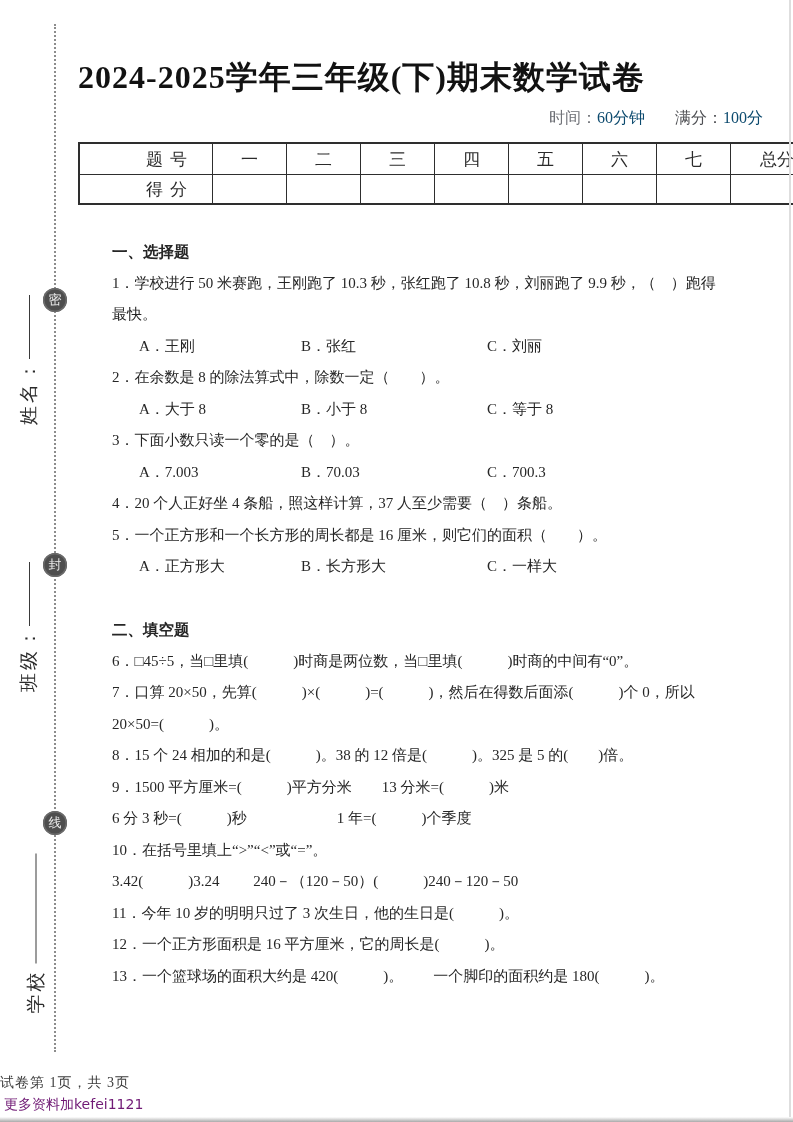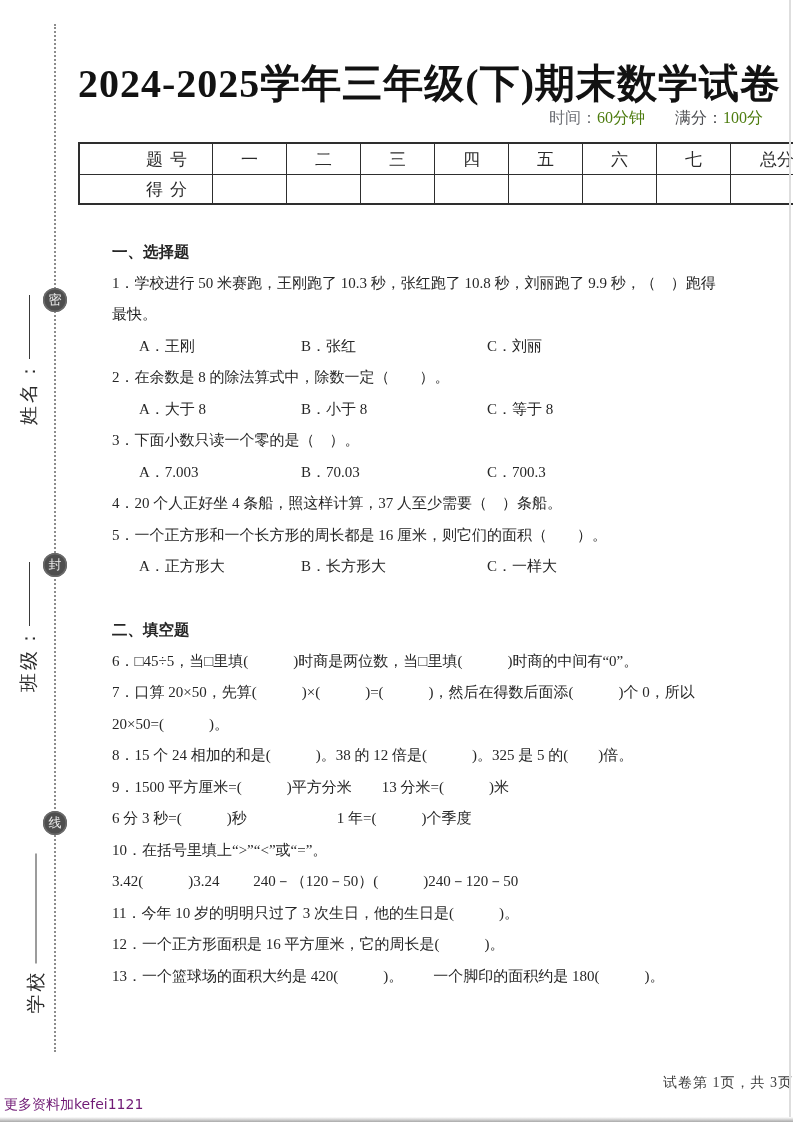--- a/index.html
+++ b/index.html
@@ -30,25 +30,25 @@
   .v-label .blank { display:inline-block; height:1px; border-bottom:1.6px solid #3a3a3a; vertical-align:5px; }
   .v-name   { width:160px; left:-51px;  top:333px; }
   .v-class  { width:150px; left:-46px;  top:605px; }
   .v-school { width:185px; left:-57px;  top:909px; }
   .blank-s { width:64px; }
   .blank-l { width:110px; margin-left:6px; }
 
   
   .title {
     position:absolute; left:78px; top:56px; width:690px; text-align:left;
-    font-size:40px; font-weight:bold; color:#121212; white-space:nowrap; letter-spacing:1px;
+    font-size:32px; font-weight:bold; color:#121212; white-space:nowrap; letter-spacing:1px;
   }
   .meta { position:absolute; top:108px; right:30px; font-size:16px; white-space:nowrap; }
   .meta .k  { color:#6e7076; }
-  .meta .v  { color:#4d7c0f; }
+  .meta .v  { color:#0c4a6e; }
   .meta .k2 { color:#4f5054; margin-left:30px;text-align:center; }
 
   
   .score-table {
     position:absolute; left:78px; top:142px; width:687px;
     border-collapse:collapse; table-layout:fixed; font-size:17px; color:#2b2b2b;
   }
   .score-table td { border:1.6px solid #2e2e2e; text-align:center; padding:0; }
   .score-table tr:first-child td { height:30px; }
   .score-table tr:last-child  td { height:28px; }
@@ -58,21 +58,21 @@
   
   .questions { position:absolute; left:112px; top:236px; width:660px; font-size:15px; }
   .questions p { margin:0; line-height:31.5px; white-space:nowrap; }
   .questions p.heading  { font-weight:bold; font-size:15.5px; }
   .questions p.heading2 { font-weight:bold; font-size:15.5px; margin-top:31.5px; }
   .questions p.opts { padding-left:27px; }
   .opts .opt  { display:inline-block; }
   .opts .col0 { width:162px; }
   .opts .col1 { width:186px; }
 
-  .footer { position:absolute; left:0; top:1074px; width:793px; text-align:right;
+  .footer { position:absolute; left:0; top:1074px; width:793px; text-align:left;
     font-size:14px; color:#3a3a3a; letter-spacing:1px; }
   .watermark { position:absolute; left:4px; top:1096px; font-size:14px; color:#701a75;
     font-family:"DejaVu Sans","Liberation Sans",sans-serif; }
 </style>
 </head>
 <body>
 
 <div class="page">
 
   <div class="seal-line"></div>

